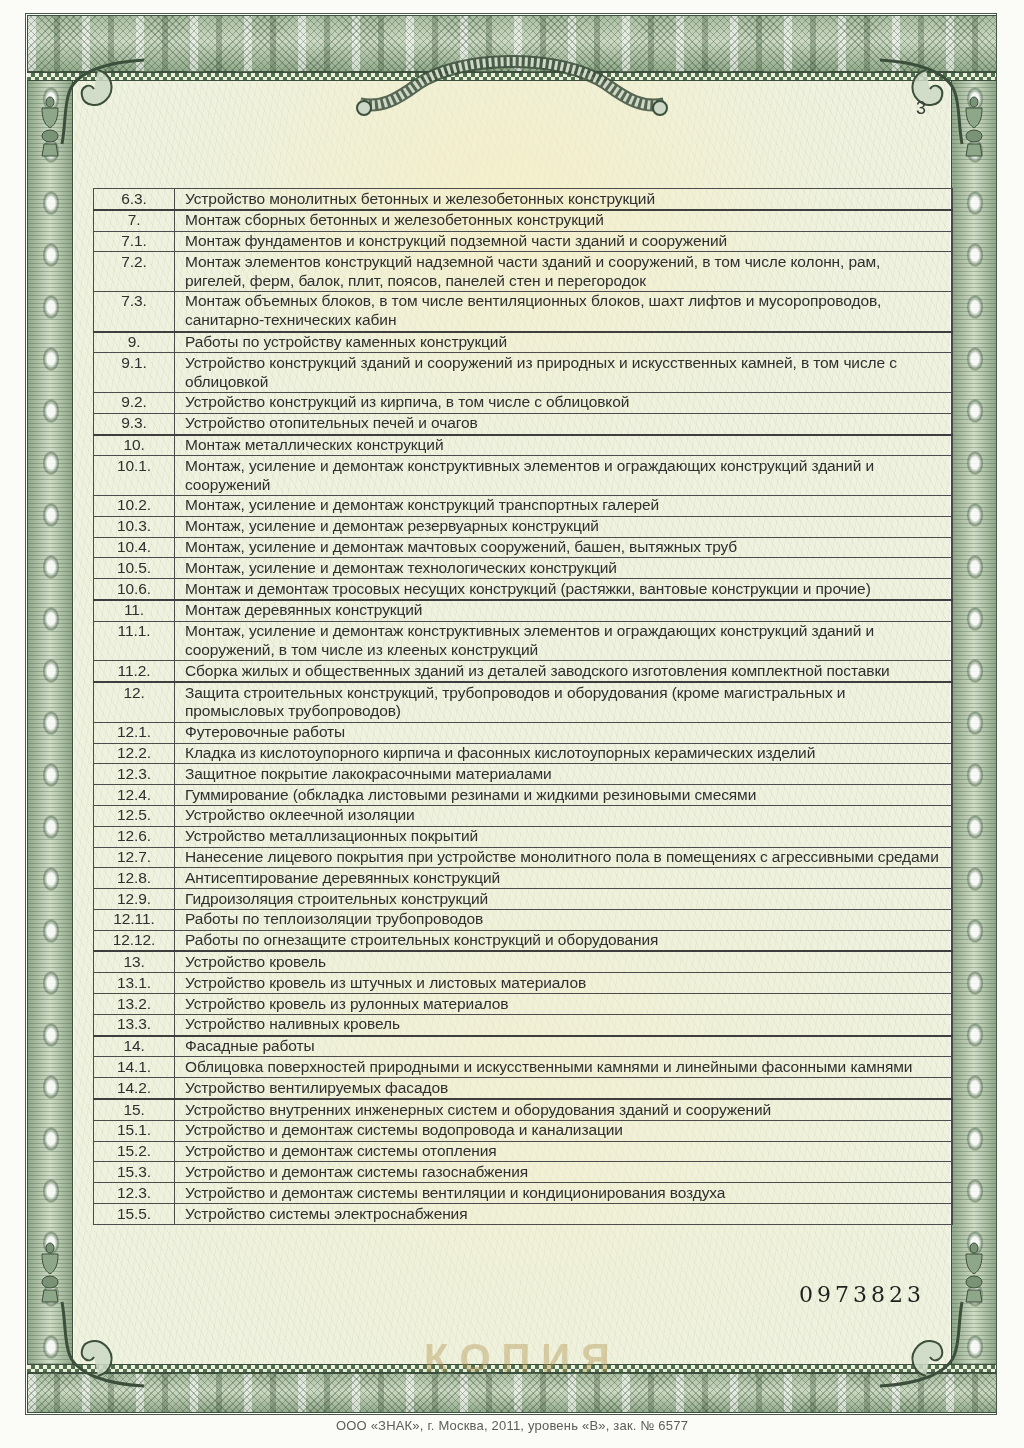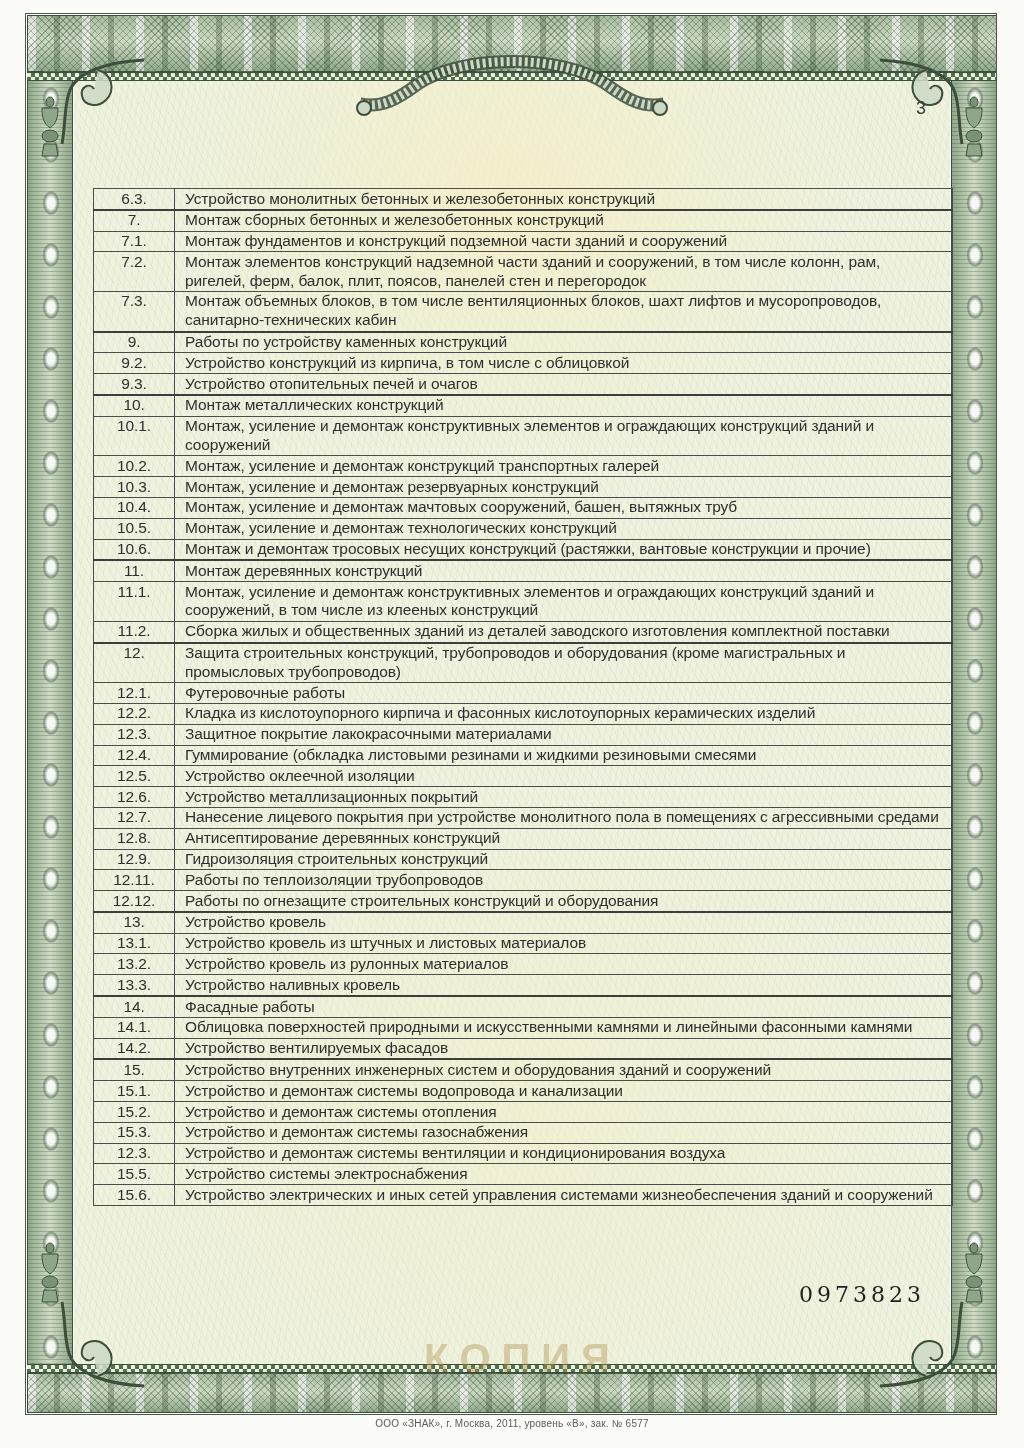--- a/index.html
+++ b/index.html
@@ -62,21 +62,21 @@
   .works-table{border:1.6px solid #4c4c4c;}
   td.num{width:80px;text-align:center;border-right:1.4px solid #4c4c4c !important;}
   td.txt{padding-left:10px;padding-right:8px;margin-left:32px;}
   .serial{position:absolute;left:799px;top:1282px;
     font-family:"DejaVu Serif", serif;font-weight:normal;font-size:22px;
     letter-spacing:4px;color:#1d211d;}
   .watermark{position:absolute;left:424px;top:1336px;
     font-weight:bold;font-size:40px;letter-spacing:11px;
     color:rgba(178,149,84,.42);filter:blur(.4px);}
   .footer-note{position:absolute;left:0;top:1418px;width:1024px;text-align:center;
-    font-size:10px;color:#5c5c5c;letter-spacing:.2px;}
+    font-size:13px;color:#5c5c5c;letter-spacing:.2px;}
 </style>
 </head>
 <body>
 
 <svg width="0" height="0" style="position:absolute" aria-hidden="true">
   <defs>
     <g id="urn">
       <ellipse cx="14" cy="6" rx="4" ry="5" fill="#7a9376" stroke="#3c4f3c"></ellipse>
       <path d="M6,12 h16 c0,10 -2,16 -8,20 c-6,-4 -8,-10 -8,-20 z" fill="#8ea788" stroke="#3c4f3c"></path>
       <ellipse cx="14" cy="40" rx="8" ry="6" fill="#7a9376" stroke="#3c4f3c"></ellipse>
@@ -161,20 +161,24 @@
       <tr>
         <td class="num">7.3.</td>
         <td class="txt">Монтаж объемных блоков, в том числе вентиляционных блоков, шахт лифтов и мусоропроводов, санитарно-технических кабин</td>
       </tr>
 
       <tr class="section">
         <td class="num">9.</td>
         <td class="txt">Работы по устройству каменных конструкций</td>
       </tr>
 
+      <tr>
+        <td class="num">9.1.</td>
+        <td class="txt">Устройство конструкций зданий и сооружений из природных и искусственных камней, в том числе с облицовкой</td>
+      </tr>
 
       <tr>
         <td class="num">9.2.</td>
         <td class="txt">Устройство конструкций из кирпича, в том числе с облицовкой</td>
       </tr>
 
       <tr>
         <td class="num">9.3.</td>
         <td class="txt">Устройство отопительных печей и очагов</td>
       </tr>
@@ -348,24 +352,20 @@
       <tr>
         <td class="num">12.3.</td>
         <td class="txt">Устройство и демонтаж системы вентиляции и кондиционирования воздуха</td>
       </tr>
 
       <tr>
         <td class="num">15.5.</td>
         <td class="txt">Устройство системы электроснабжения</td>
       </tr>
 
-      <tr>
-        <td class="num">15.6.</td>
-        <td class="txt">Устройство электрических и иных сетей управления системами жизнеобеспечения зданий и сооружений</td>
-      </tr>
     </tbody>
 </table>
 
 <div class="serial">0973823</div>
 
 <div class="watermark">КОПИЯ</div>
 
 <div class="footer-note">ООО «ЗНАК», г. Москва, 2011, уровень «В», зак. № 6577</div>
 
 </body></html>

